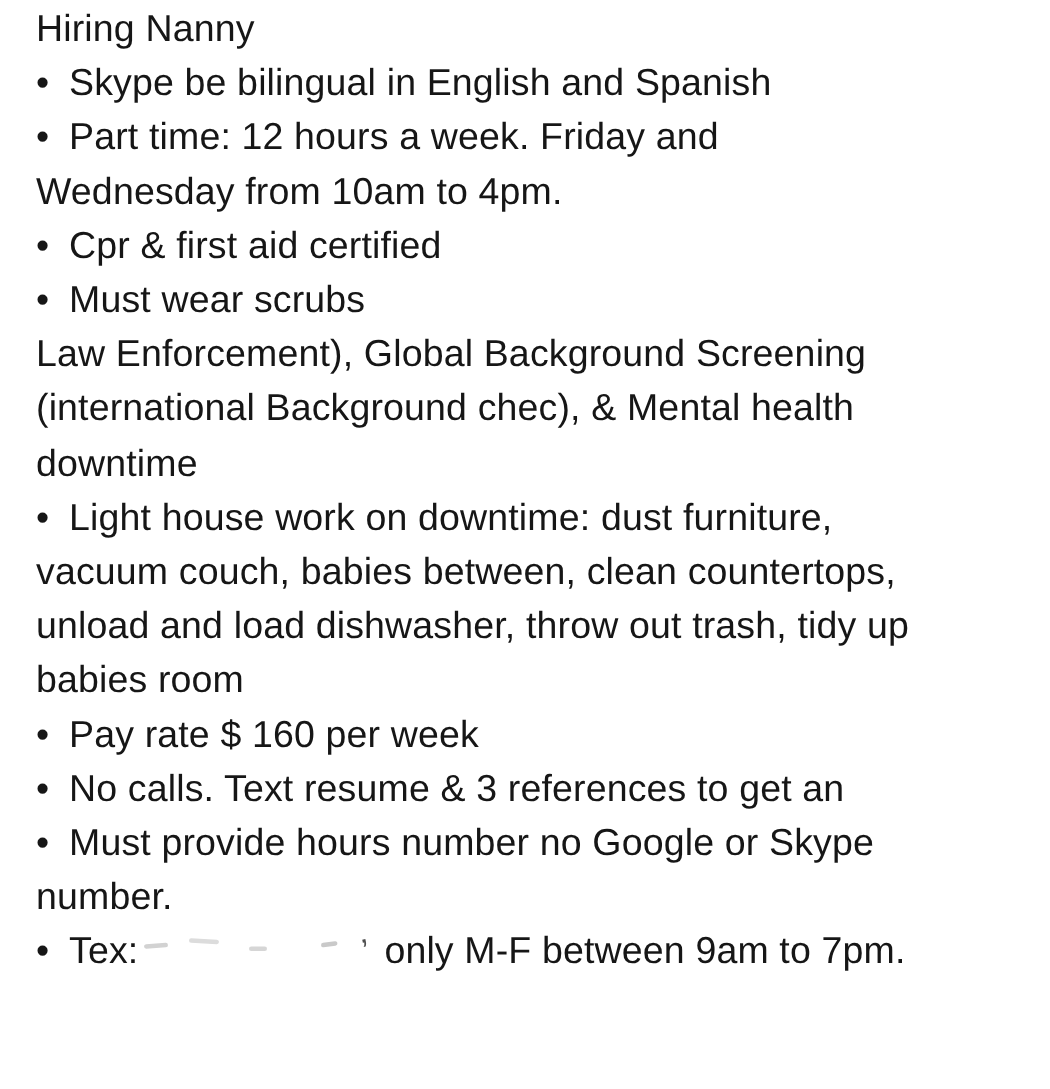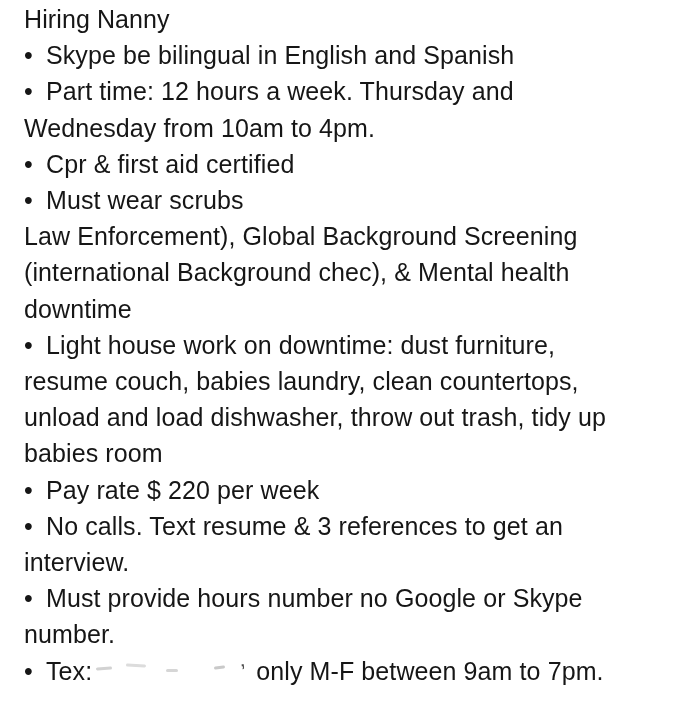--- a/index.html
+++ b/index.html
@@ -56,30 +56,29 @@
     transform: rotate(-12deg);
     margin-right: 9px;
   }
 </style>
 </head>
 <body>
 
 <div class="post">
     <div class="line"><span class="seg">Hiring Nanny</span></div>
     <div class="line"><span class="bullet">•</span><span class="seg">Skype be bilingual in English and Spanish</span></div>
-    <div class="line"><span class="bullet">•</span><span class="seg">Part time: 12 hours a week. Thursday and</span></div>
+    <div class="line"><span class="bullet">•</span><span class="seg">Part time: 12 hours a week. Friday and</span></div>
     <div class="line"><span class="seg">Wednesday from 10am to 4pm.</span></div>
     <div class="line"><span class="bullet">•</span><span class="seg">Cpr &amp; first aid certified</span></div>
     <div class="line"><span class="bullet">•</span><span class="seg">Must wear scrubs</span></div>
     <div class="line"><span class="seg">Law Enforcement), Global Background Screening</span></div>
     <div class="line"><span class="seg">(international Background chec), &amp; Mental health</span></div>
     <div class="line"><span class="seg">downtime</span></div>
     <div class="line"><span class="bullet">•</span><span class="seg">Light house work on downtime: dust furniture,</span></div>
-    <div class="line"><span class="seg">resume couch, babies laundry, clean countertops,</span></div>
+    <div class="line"><span class="seg">vacuum couch, babies between, clean countertops,</span></div>
     <div class="line"><span class="seg">unload and load dishwasher, throw out trash, tidy up</span></div>
     <div class="line"><span class="seg">babies room</span></div>
-    <div class="line"><span class="bullet">•</span><span class="seg">Pay rate $ 220 per week</span></div>
+    <div class="line"><span class="bullet">•</span><span class="seg">Pay rate $ 160 per week</span></div>
     <div class="line"><span class="bullet">•</span><span class="seg">No calls. Text resume &amp; 3 references to get an</span></div>
-    <div class="line"><span class="seg">interview.</span></div>
     <div class="line"><span class="bullet">•</span><span class="seg">Must provide hours number no Google or Skype</span></div>
     <div class="line"><span class="seg">number.</span></div>
     <div class="line"><span class="bullet">•</span><span class="seg">Tex:</span><span class="redaction-gap"><span class="smudge s1"></span><span class="smudge s2"></span><span class="smudge s3"></span><span class="smudge s4"></span></span><span class="remnant-mark">ʼ</span><span class="seg">only M-F between 9am to 7pm.</span></div>
   </div>
 
 </body></html>

